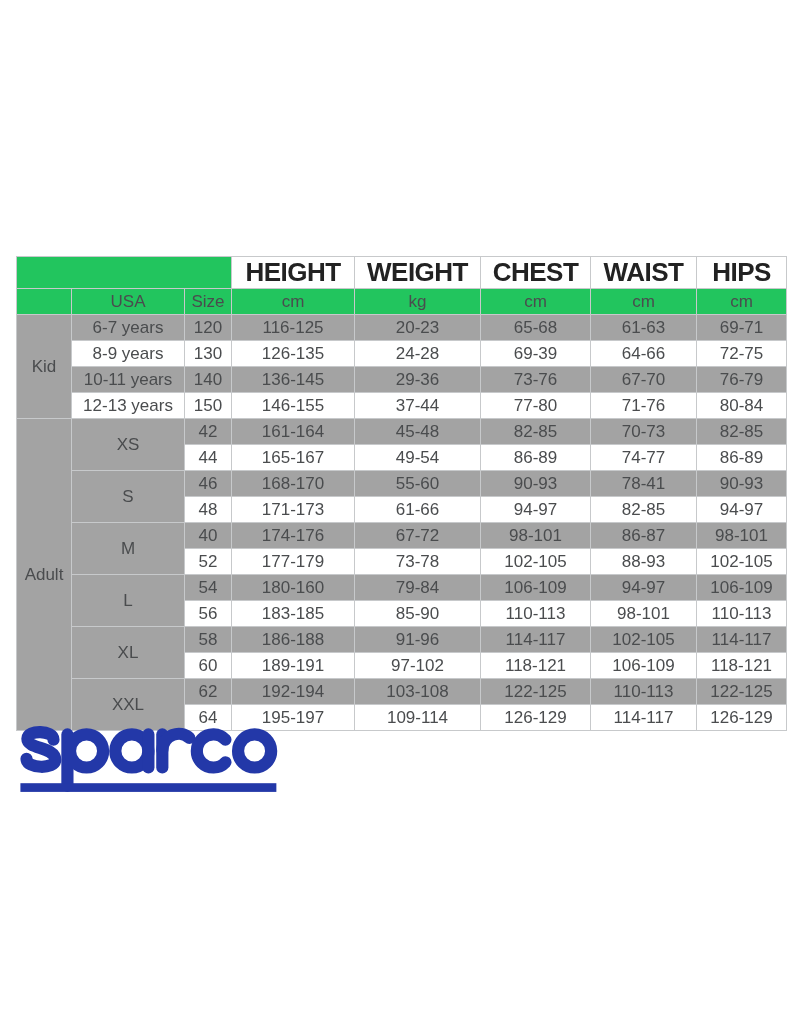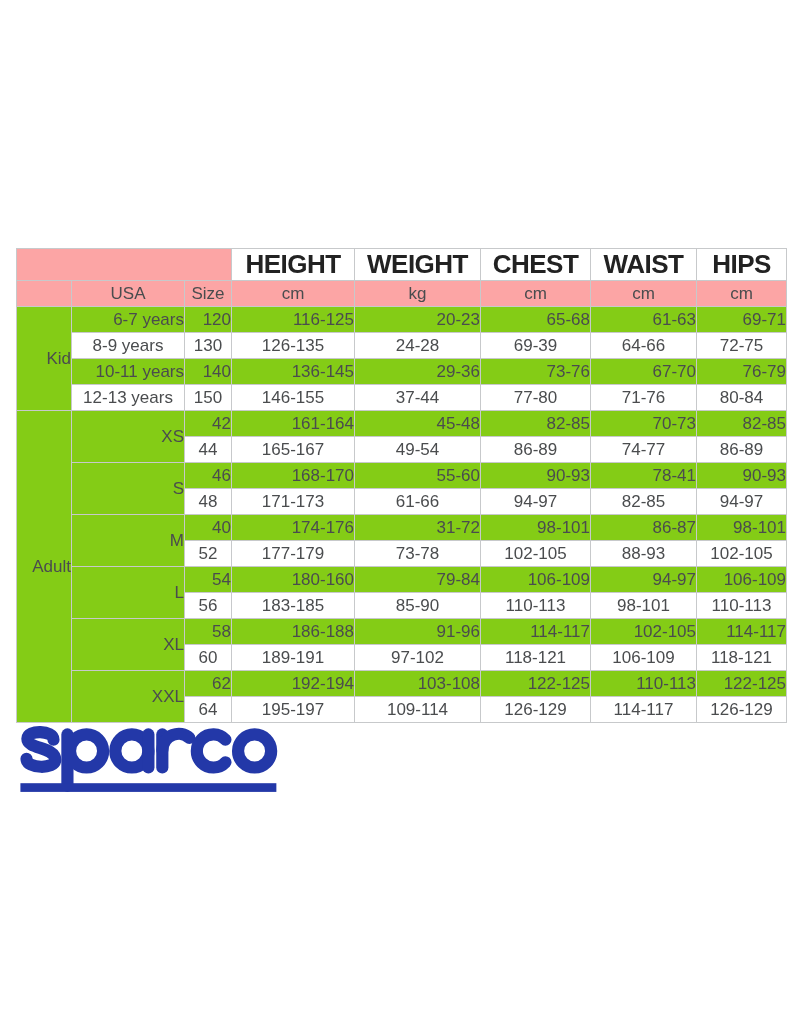--- a/index.html
+++ b/index.html
@@ -1,36 +1,36 @@
 <!DOCTYPE html>
 <html><head>
 <meta charset="utf-8">
 <style>
   html,body{margin:0;padding:0;}
   body{
     width:800px;height:1024px;background:#ffffff;position:relative;overflow:hidden;
     font-family:"Liberation Sans",sans-serif;
   }
   .size-table{
-    position:absolute;left:16px;top:248px;width:770px;
+    position:absolute;left:16px;top:256px;width:770px;
     border-collapse:collapse;table-layout:fixed;
   }
   .size-table td,.size-table th{
     border:1px solid #c7c9cb;
     text-align:center;vertical-align:middle;
     padding:0;height:25px;
     font-size:17px;color:#4a4c4e;
     white-space:nowrap;overflow:hidden;
     background:#ffffff;font-weight:400;
   }
   tr.h1 th{
     height:31px;font-size:26px;font-weight:700;color:#222222;letter-spacing:-0.5px;
   }
-  tr.h1 td.blank,tr.h2 td{background:#fca5a5;}
-  tr.g td{background:#84cc16;text-align:right;}
+  tr.h1 td.blank,tr.h2 td{background:#22c55e;}
+  tr.g td{background:#a3a3a3;}
   td.grp,td.szl{background:#eef0f1;}
   .logo{position:absolute;left:16px;top:724px;width:270px;height:74px;}
 </style>
 </head>
 <body>
 
 <table class="size-table">
   <colgroup>
     <col style="width:55px">
       <col style="width:113px">
@@ -131,21 +131,21 @@
     <td>171-173</td>
     <td>61-66</td>
     <td>94-97</td>
     <td>82-85</td>
     <td>94-97</td>
   </tr>
   <tr class="g">
     <td class="szl" rowspan="2">M</td>
     <td>40</td>
     <td>174-176</td>
-    <td>31-72</td>
+    <td>67-72</td>
     <td>98-101</td>
     <td>86-87</td>
     <td>98-101</td>
   </tr>
   <tr>
     <td>52</td>
     <td>177-179</td>
     <td>73-78</td>
     <td>102-105</td>
     <td>88-93</td>

